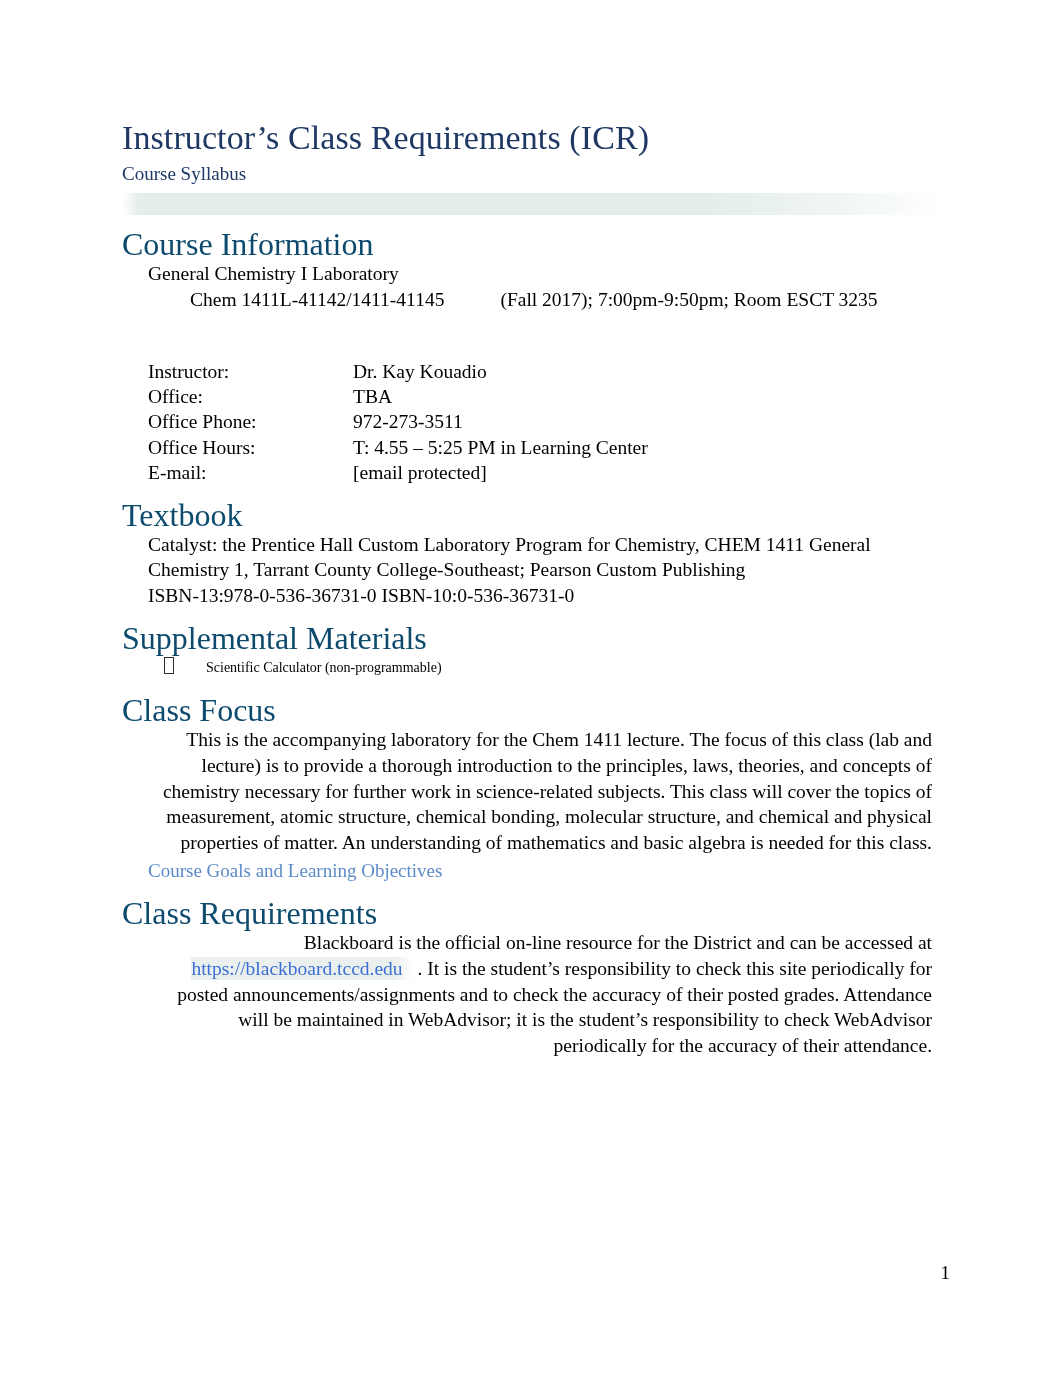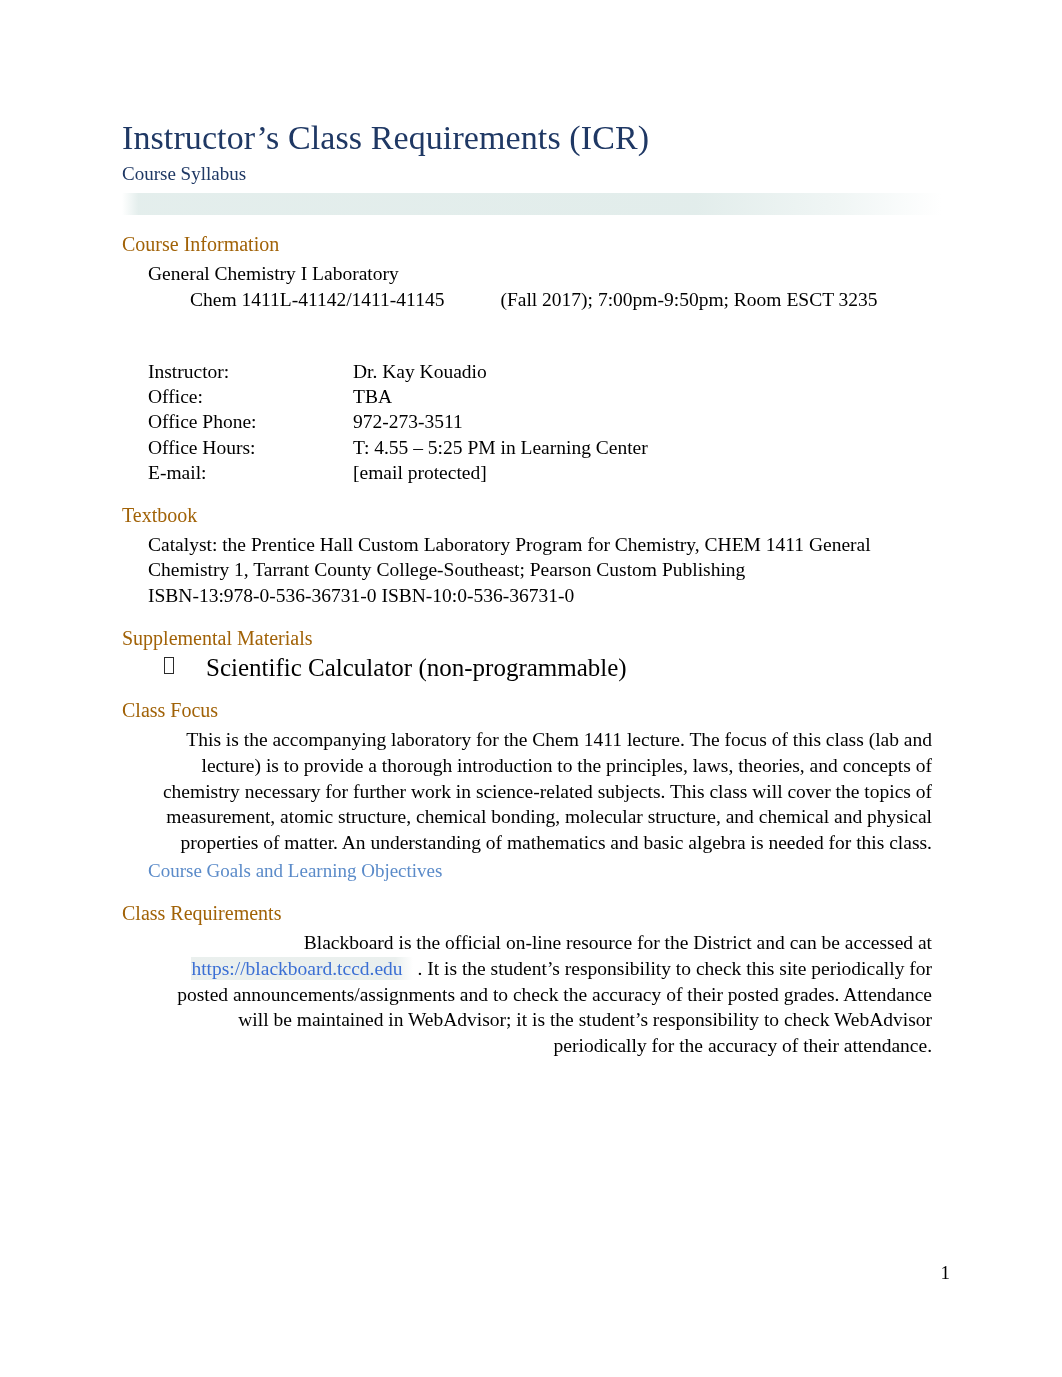--- a/index.html
+++ b/index.html
@@ -57,24 +57,24 @@
     background: linear-gradient(to right,
                 rgba(223,235,233,0.0) 0%,
                 rgba(223,235,233,0.85) 2%,
                 rgba(223,235,233,0.9) 70%,
                 rgba(223,235,233,0.45) 88%,
                 rgba(255,255,255,0) 100%);
   }
 
   
   h2.section {
-    font-size: 20px;
+    font-size: 32px;
     line-height: 30px;
     font-weight: normal;
-    color: #a16207;
+    color: #0c4a6e;
     margin: 14px 0 2px 0;
     padding: 0;
   }
   h3.subsection {
     font-size: 19px;
     line-height: 26px;
     font-weight: normal;
     color: #5b8bc9;
     margin: 2px 0 0 0;
     padding: 0;
@@ -116,21 +116,21 @@
   .info-label { width: 205px; }
 
   
   .bullets {
     list-style: none;
     margin: 0;
     padding: 0;
     margin-left: 42px;
   }
   .bullets li {
-    font-size: 25px;
+    font-size: 14px;
     line-height: 26px;
     display: flex;
     align-items: flex-start;
   }
   .tofu {
     display: inline-block;
     width: 8px;
     height: 15px;
     border: 1.3px solid #2b2b2b;
     margin-right: 32px;

